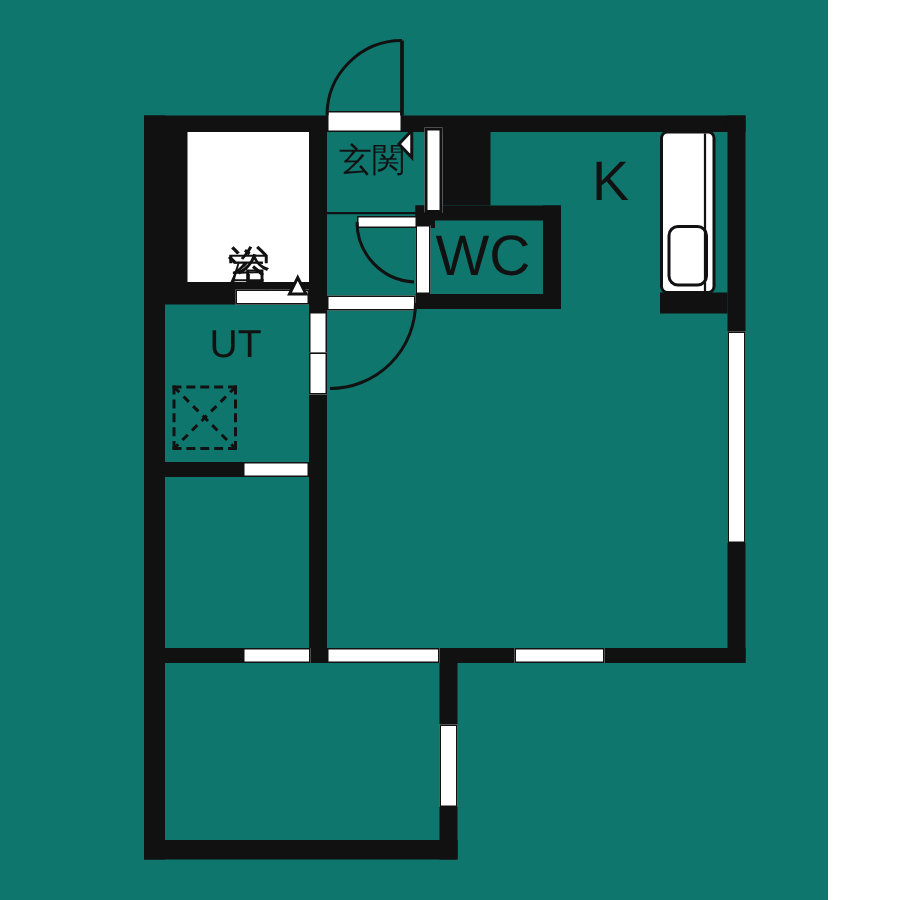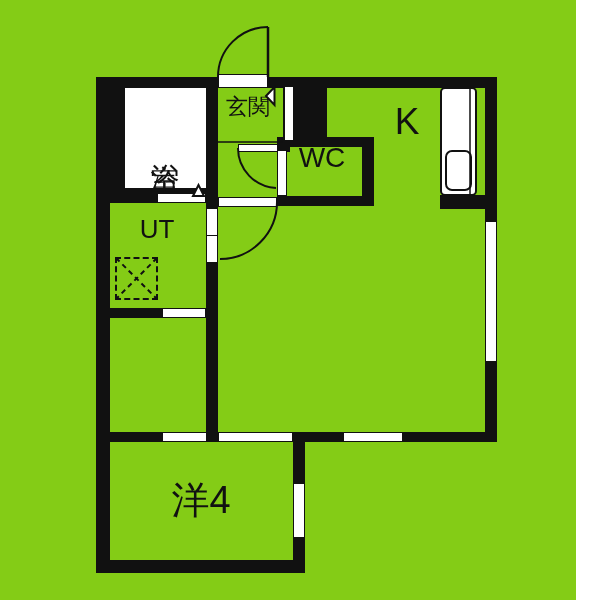--- a/index.html
+++ b/index.html
@@ -1,18 +1,18 @@
 <!DOCTYPE html>
 <html><head>
 <meta charset="utf-8">
 <style>
   html,body{margin:0;padding:0;background:#fff;}
   .plan{
-    position:relative;width:552px;height:600px;background:#84cc16;overflow:hidden;
-    font-family:"Liberation Sans","DejaVu Sans",sans-serif;color:#111;padding-left:24px;
+    position:relative;width:552px;height:600px;background:#0f766e;overflow:hidden;
+    font-family:"Liberation Sans","DejaVu Sans",sans-serif;color:#111;
   }
   .w{position:absolute;background:#111;}
   .room{position:absolute;background:#fff;}
   .gap{position:absolute;background:#fff;border:2px solid #111;box-sizing:border-box;}
   .gap.thin{border-width:1.5px;}
   .furn{position:absolute;background:#fff;border:2px solid #111;box-sizing:border-box;}
   .label{position:absolute;transform:translate(-50%,-50%);white-space:nowrap;line-height:1;letter-spacing:0;}
   .vert{writing-mode:vertical-rl;letter-spacing:1px;}
   svg.overlay{position:absolute;left:0;top:0;pointer-events:none;}
 </style>
@@ -58,24 +58,23 @@
   <div class="gap thin" style="left:238px;top:144px;width:40px;height:8px"></div>
   <div class="gap thin" style="left:218px;top:197px;width:59px;height:10px"></div>
 
   <div class="furn" style="left:283px;top:85px;width:12px;height:57px"></div>
   <div class="furn" style="left:440px;top:87px;width:37px;height:109px;border-radius:5px"></div>
   <div class="furn" style="left:445px;top:150px;width:27px;height:41px;border-radius:7px"></div>
   <div class="furn" style="left:115px;top:257px;width:43px;height:43px;border-style:dashed;background:transparent"></div>
 
   <div class="label vert" style="left:165px;top:141px;font-size:29px">浴室</div>
   <div class="label" style="left:248px;top:107px;font-size:22px">玄関</div>
-  <div class="label" style="left:322px;top:158px;font-size:28px">WC</div>
+  <div class="label" style="left:322px;top:171px;font-size:38px">WC</div>
   <div class="label" style="left:407px;top:121px;font-size:37px">K</div>
   <div class="label" style="left:157px;top:229px;font-size:26px">UT</div>
-  <div class="label" style="left:201px;top:500px;font-size:38px">洋4</div>
 
   <svg class="overlay" width="600" height="600" viewBox="0 0 600 600">
 
     <path d="M 268 27 L 268 77" stroke="#111" stroke-width="2.5" fill="none"></path>
     <path d="M 218 77 A 50 50 0 0 1 268 27" stroke="#111" stroke-width="2" fill="none"></path>
 
     <path d="M 238 148 A 40 40 0 0 0 276 188" stroke="#111" stroke-width="2" fill="none"></path>
 
     <path d="M 277 202 A 57 57 0 0 1 220 259" stroke="#111" stroke-width="2" fill="none"></path>
 

